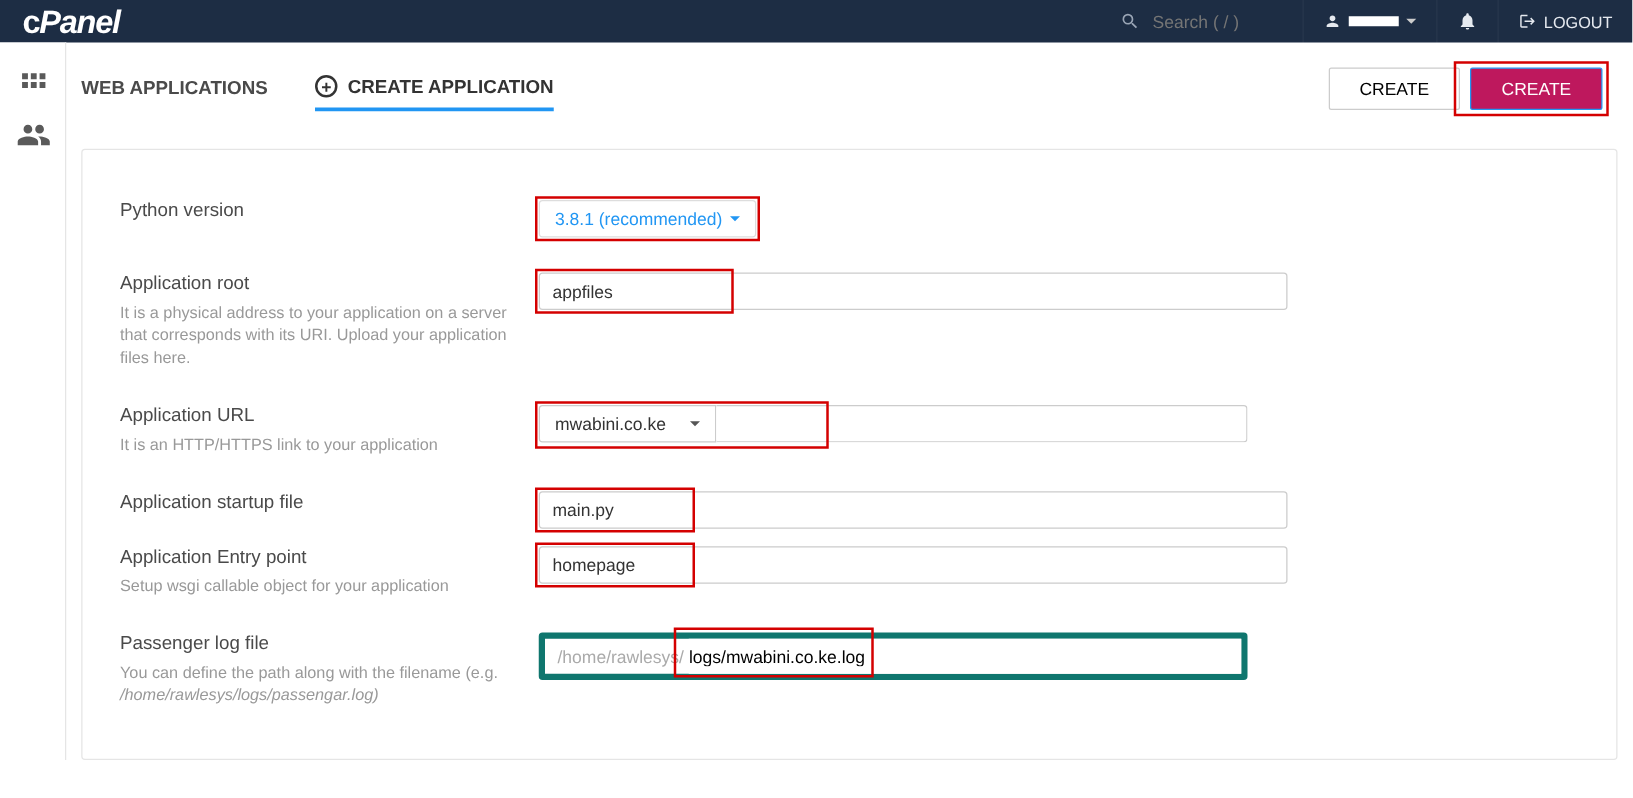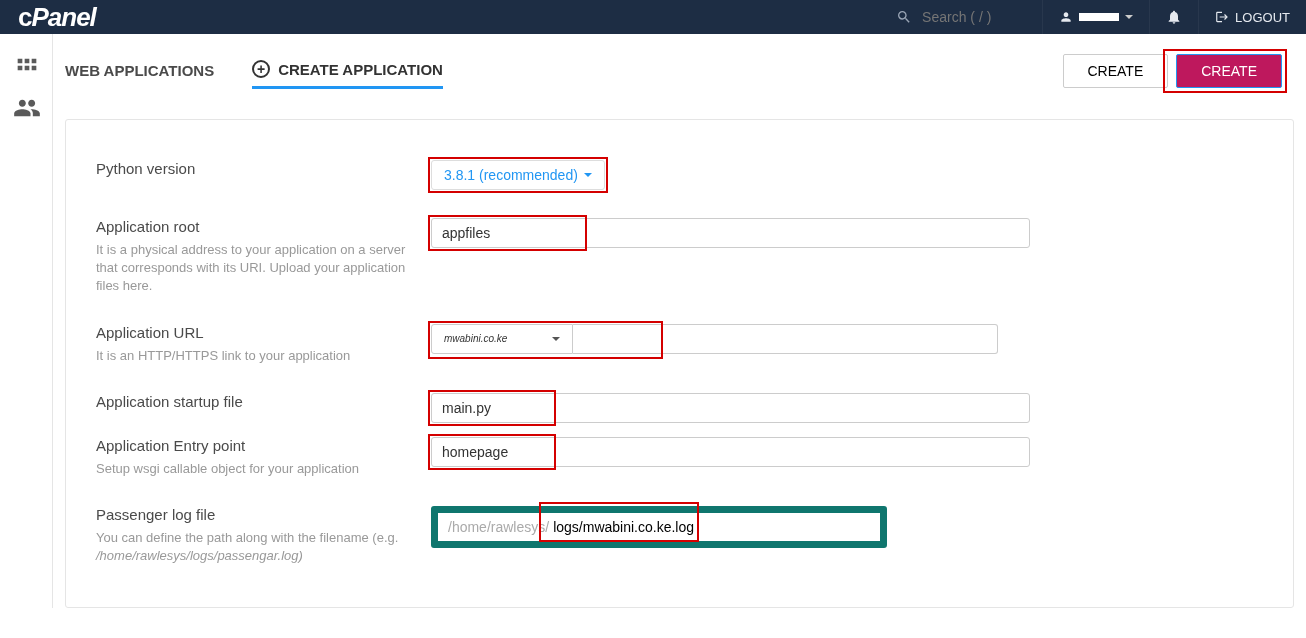--- a/index.html
+++ b/index.html
@@ -34,24 +34,24 @@
 .form-row { display: flex; margin-bottom: 28px; align-items: flex-start; }
 .form-label-col { width: 335px; padding-right: 20px; }
 .form-label { font-size: 15px; color: #4a4a4a; margin-bottom: 6px; }
 .form-help { font-size: 13px; color: #999; line-height: 1.4; }
 .form-help-italic { font-style: italic; }
 .form-input-col { flex: 1; position: relative; }
 .dropdown-btn { color: #2196f3; background: #fff; border: 1px solid #ddd; padding: 6px 12px; font-size: 14px; cursor: pointer; display: inline-flex; align-items: center; gap: 6px; border-radius: 3px; }
 .dropdown-btn .caret { width: 0; height: 0; border-left: 4px solid transparent; border-right: 4px solid transparent; border-top: 4px solid #2196f3; }
 .text-input { width: 599px; padding: 6px 10px; border: 1px solid #ccc; border-radius: 3px; font-size: 14px; color: #333; }
 .url-row { display: flex; width: 567px; }
-.url-select { border: 1px solid #ccc; padding: 6px 12px; font-size: 10px; background: #fff; cursor: pointer; display: inline-flex; align-items: center; gap: 8px; border-radius: 3px 0 0 3px; width: 142px; font-style: italic; }
+.url-select { border: 1px solid #ccc; padding: 6px 12px; font-size: 14px; background: #fff; cursor: pointer; display: inline-flex; align-items: center; gap: 8px; border-radius: 3px 0 0 3px; width: 142px; }
 .url-select .caret { width: 0; height: 0; border-left: 4px solid transparent; border-right: 4px solid transparent; border-top: 4px solid #555; margin-left: auto; }
 .url-input { flex: 1; border: 1px solid #ccc; border-left: none; padding: 6px 10px; font-size: 14px; border-radius: 0 3px 3px 0; }
-.log-row { display: flex; width: 456px; border: 7px solid #0f766e; border-radius: 3px; align-items: center; }
+.log-row { display: flex; width: 567px; border: 5px solid #0f766e; border-radius: 3px; align-items: center; }
 .log-prefix { padding: 6px 4px 6px 10px; color: #aaa; font-size: 14px; white-space: nowrap; }
 .log-input { flex: 1; border: none; padding: 6px 10px 6px 0; font-size: 14px; outline: none; }
 
 .hl { position: absolute; border: 2px solid #d40000; pointer-events: none; z-index: 10; }
 </style>
 </head>
 <body>
 
 <div class="topbar">
   <div class="logo"><span class="c">c</span>Panel</div>

